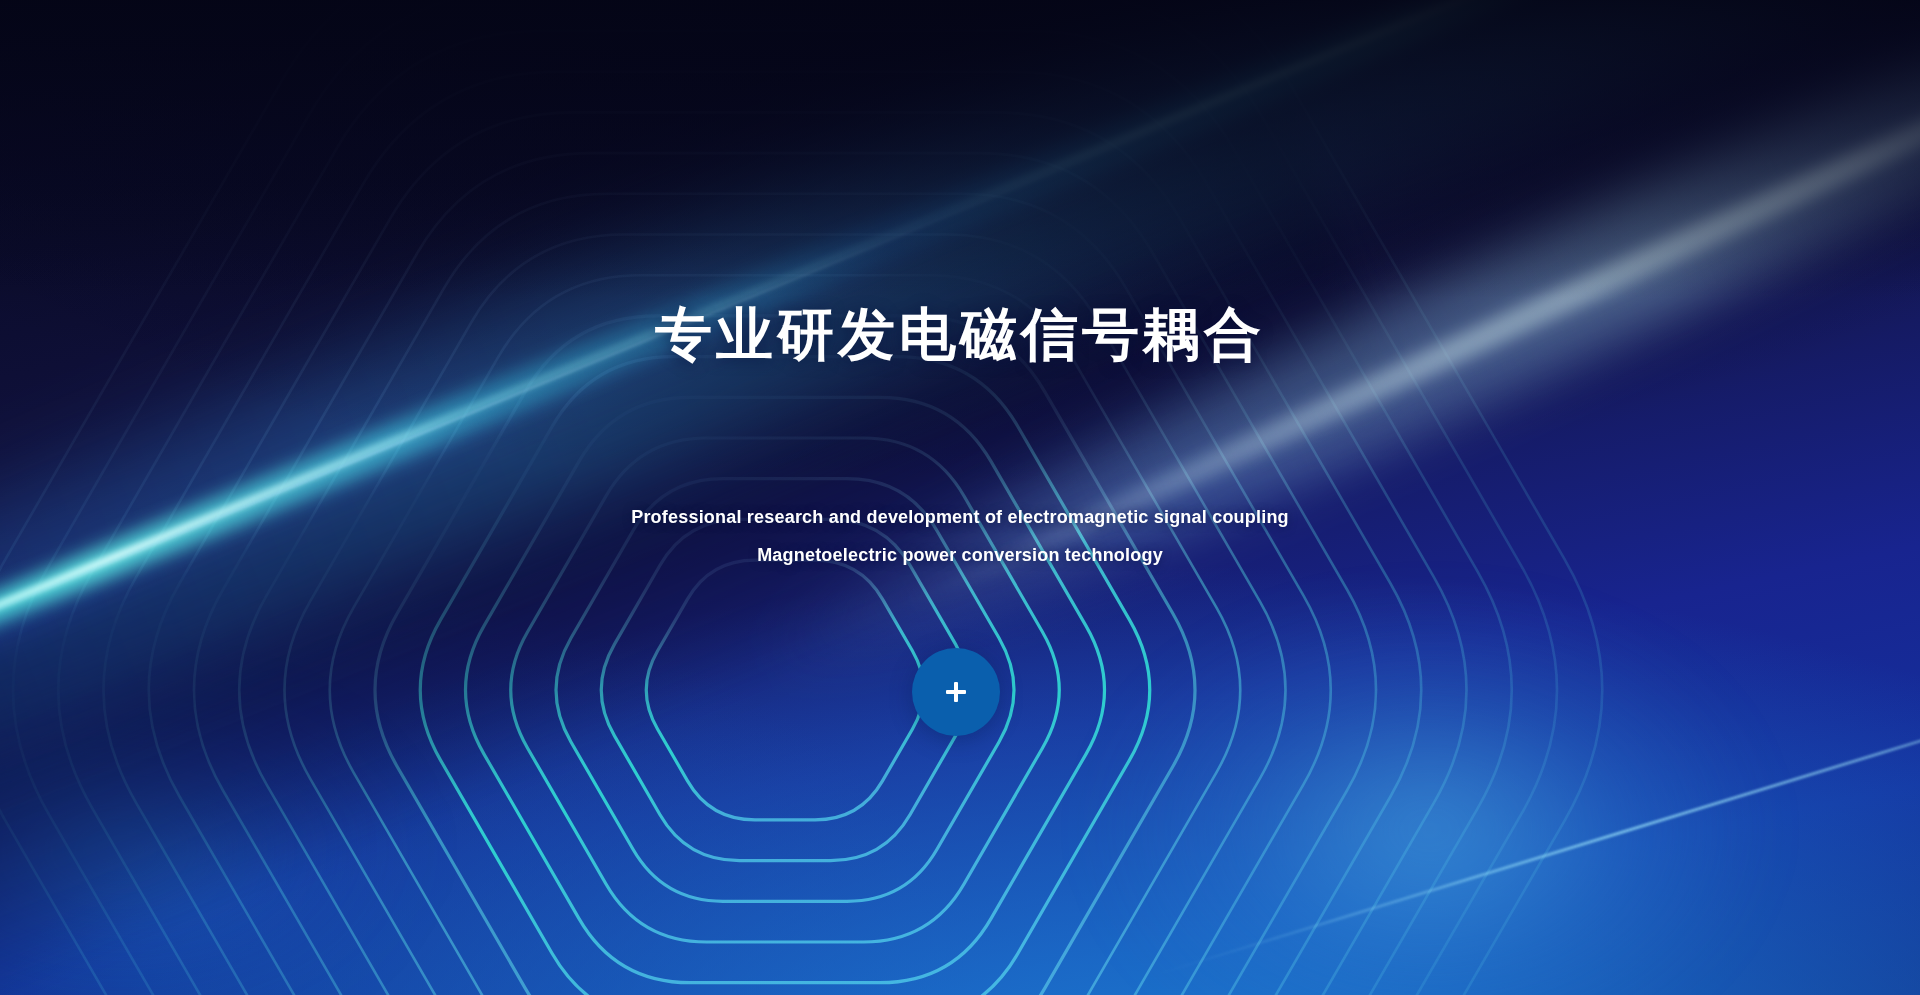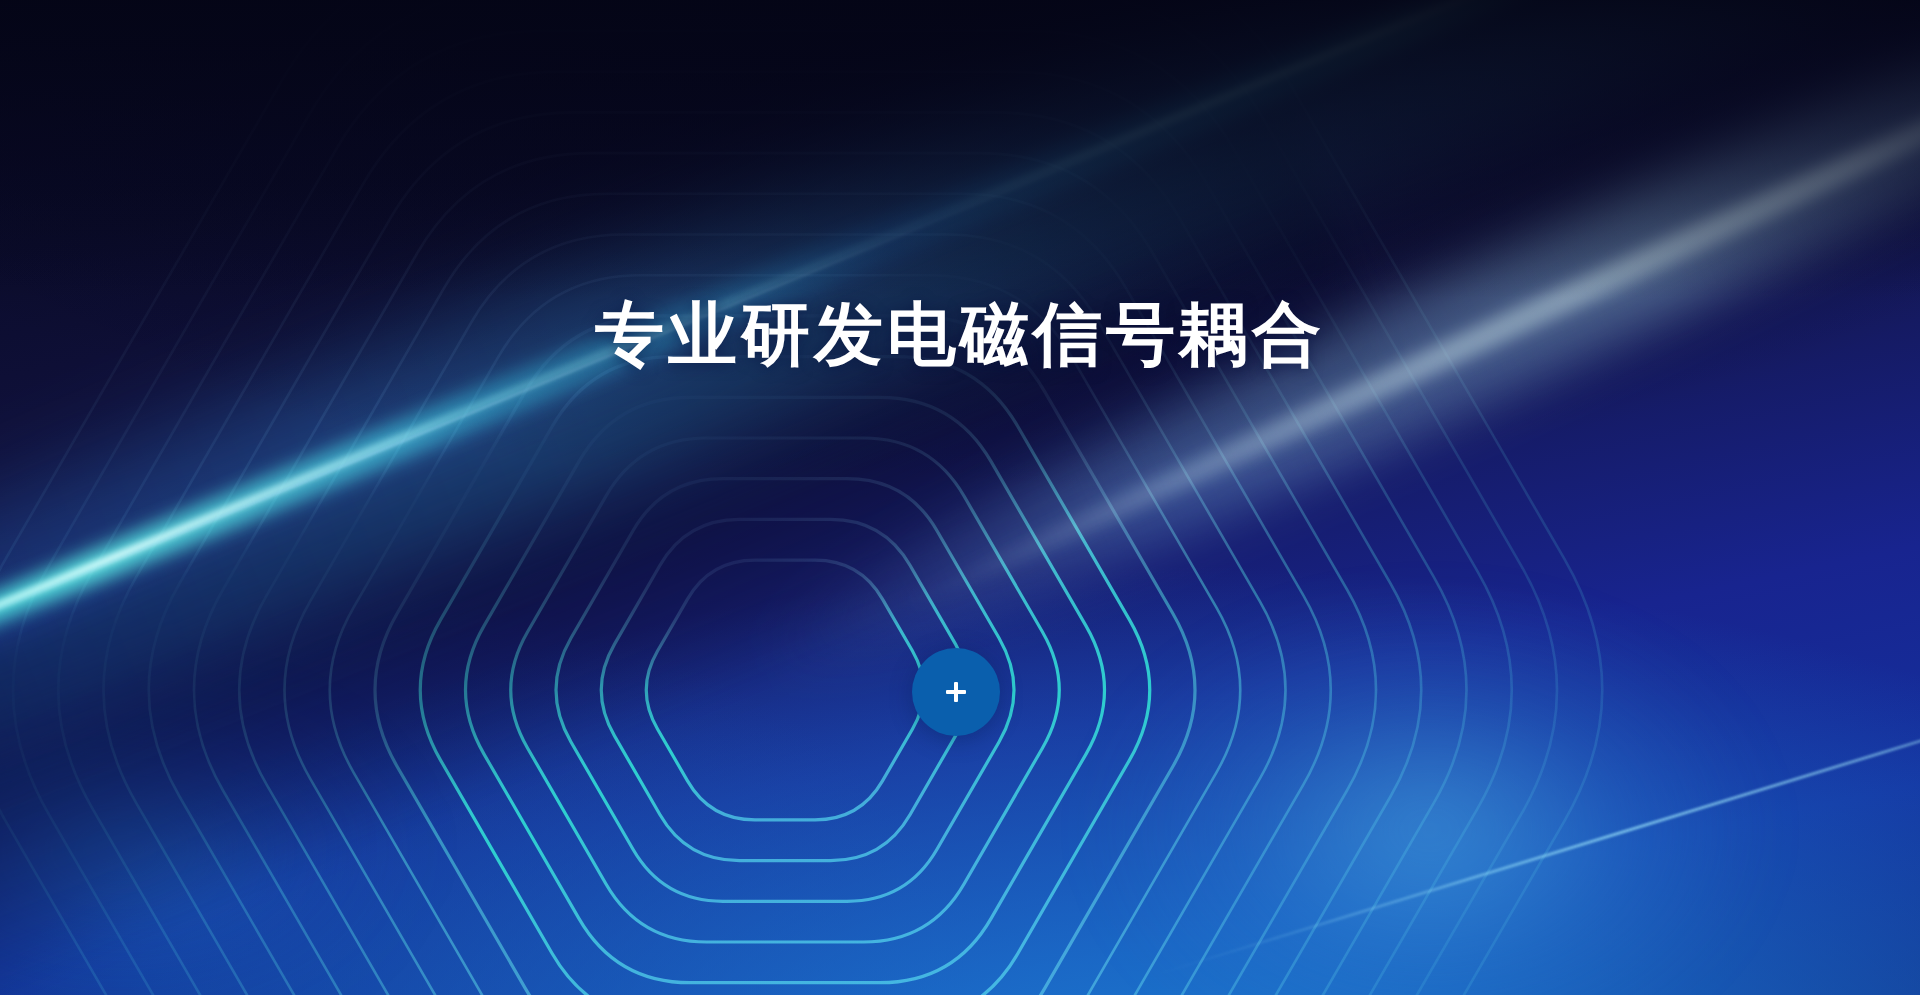--- a/index.html
+++ b/index.html
@@ -160,21 +160,21 @@
   .content{
     position:absolute;
     left:0;top:0;width:1920px;height:995px;
     pointer-events:none;
   }
   .headline{
     position:absolute;
     left:0;right:0;top:287px;
     text-align:center;
     color:#ffffff;
-    font-size:69px;
+    font-size:57px;
     font-weight:700;
     letter-spacing:4px;
     line-height:95px;
     text-shadow:0 2px 14px rgba(5,15,60,.55);
     white-space:nowrap;
   }
   .headline .ln{display:block;}
   .sub{
     position:absolute;
     left:0;right:0;top:498px;
@@ -277,19 +277,23 @@
   </div>
 
   <div class="vignette"></div>
 
   <div class="content">
 
     <div class="headline">
       <span class="ln">专业研发电磁信号耦合</span>
     </div>
 
+    <div class="sub">
+      <span class="ln">Professional research and development of electromagnetic signal coupling</span>
+      <span class="ln">Magnetoelectric power conversion technology</span>
+    </div>
 
     <button class="plus-btn" aria-label="+">
       <span class="pglyph"></span>
     </button>
 
   </div>
 </div>
 
 </body></html>

